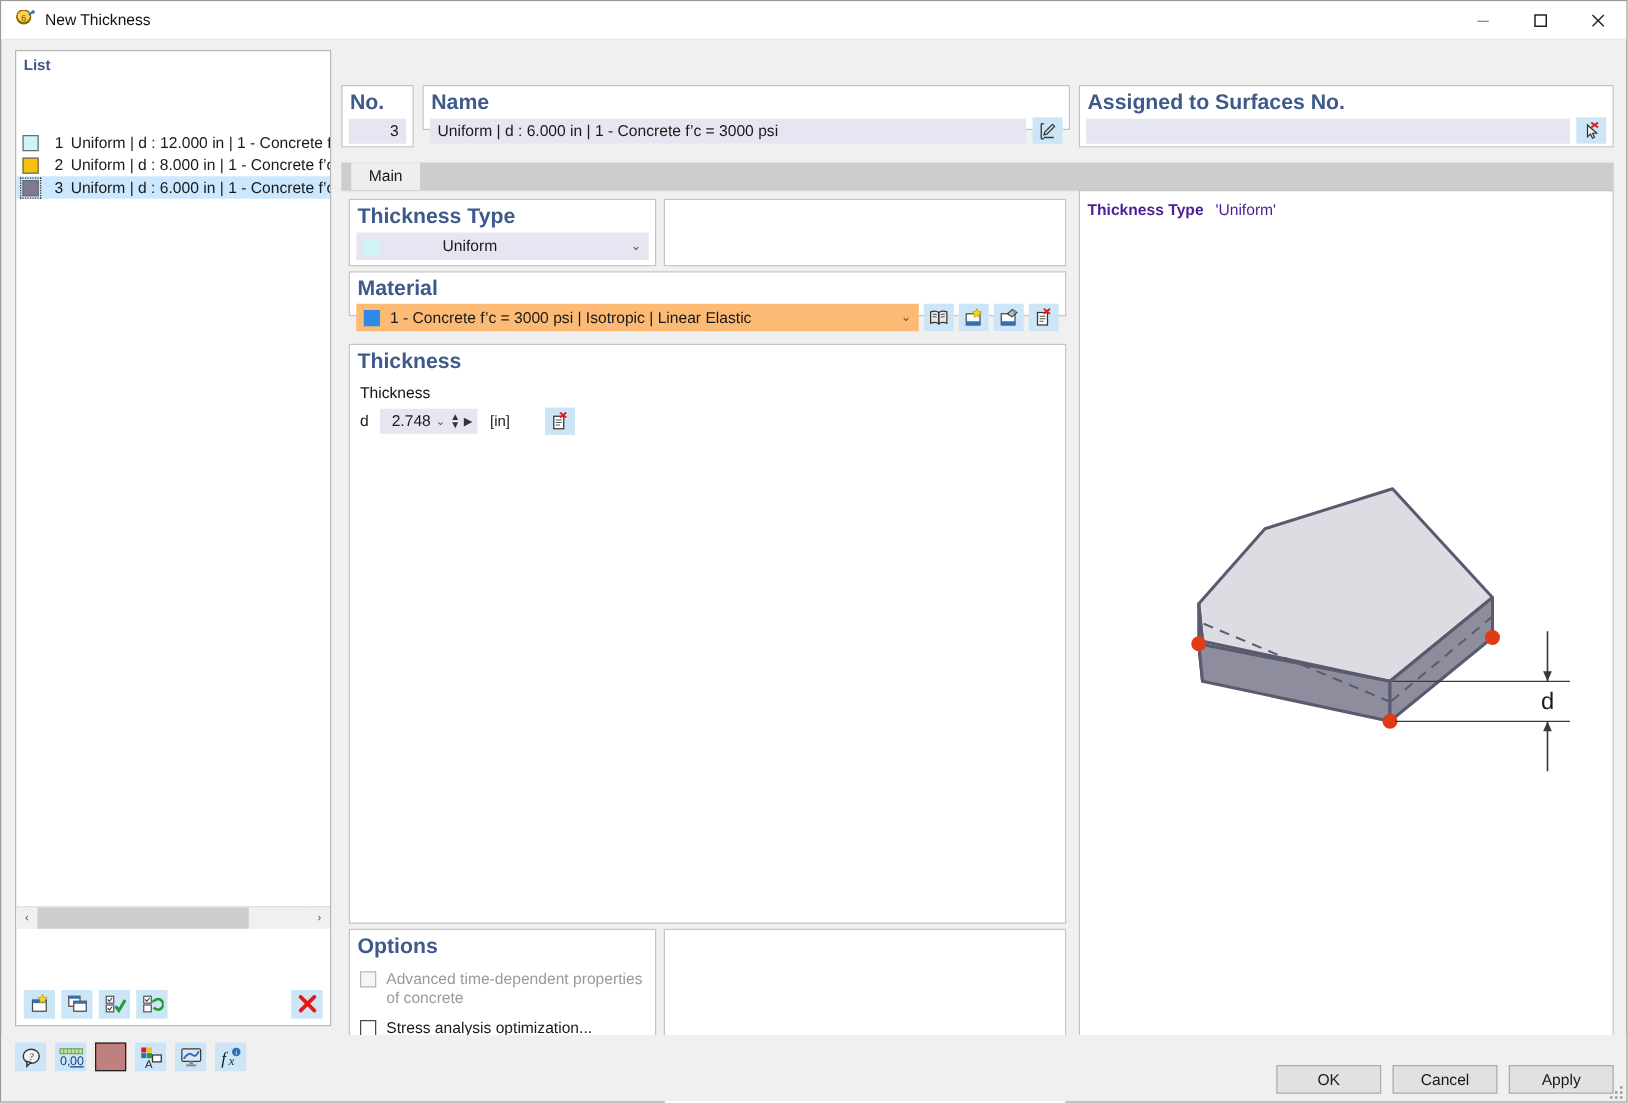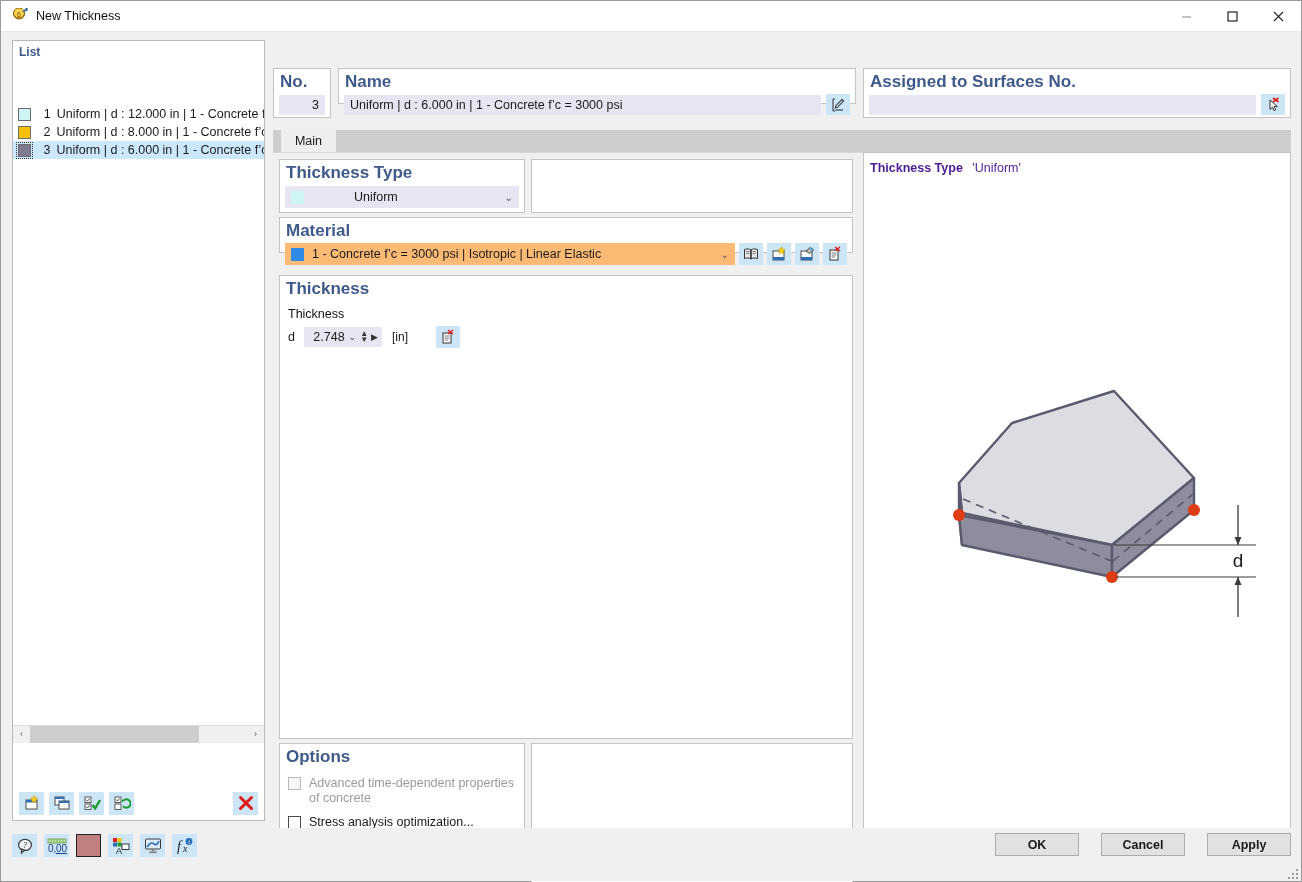--- a/index.html
+++ b/index.html
@@ -245,22 +245,22 @@
   .footer-icons {
     position: absolute; left: 11px; top: 6px;
     display: flex; gap: 7px; align-items: center;
   }
   .fbtn {
     width: 25px; height: 23px; background: #cde6f7;
     display: flex; align-items: center; justify-content: center;
   }
   .fbtn.color { background: #c08080; border: 1px solid #222; }
   .footer-buttons {
-    position: absolute; right: 10px; top: 5px;
-    display: flex; gap: 22px; font-weight: bold;
+    position: absolute; right: 10px; top: 24px;
+    display: flex; gap: 9px;
   }
   .dlg-btn {
     width: 84px; height: 23px; background: #e1e1e1;
     border: 1px solid #adadad;
     display: flex; align-items: center; justify-content: center;
     font-size: 12.5px;
   }
   .grip {
     position: absolute; right: 3px; bottom: 2px;
     width: 10px; height: 10px;

